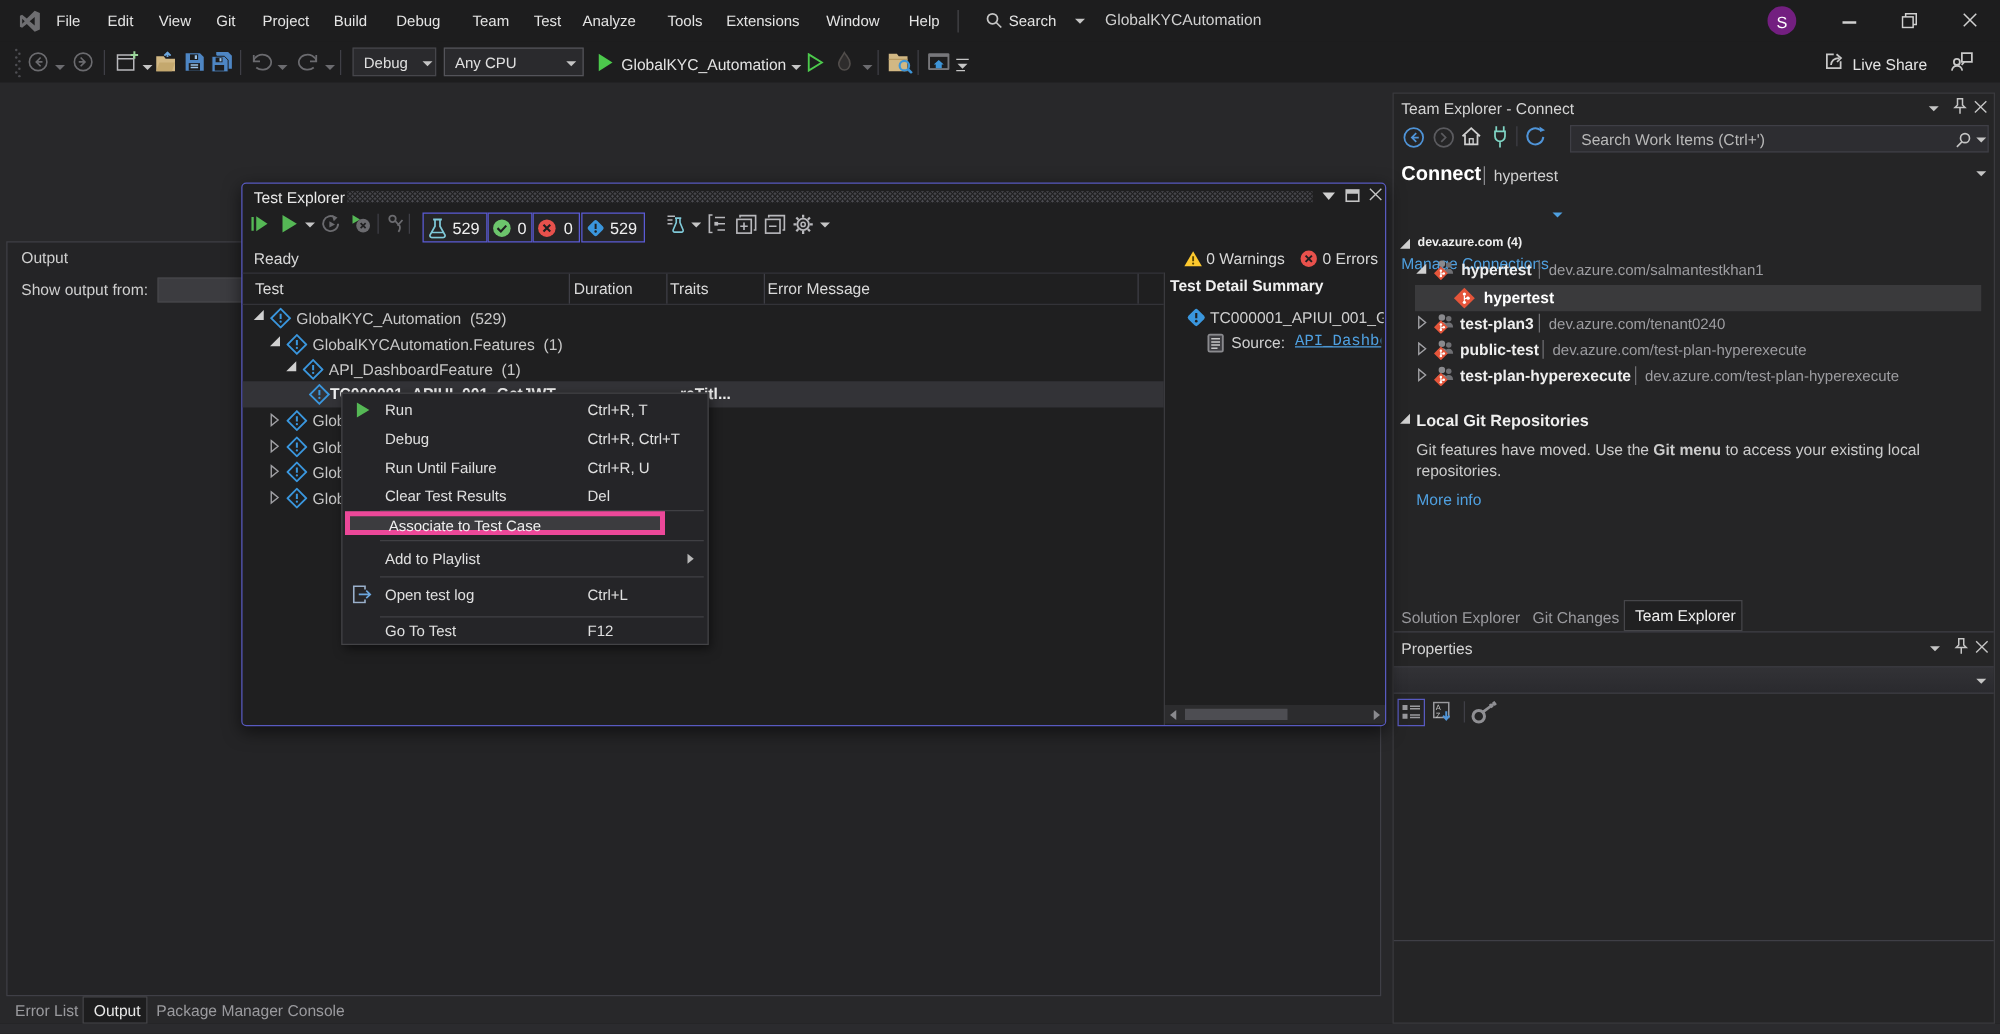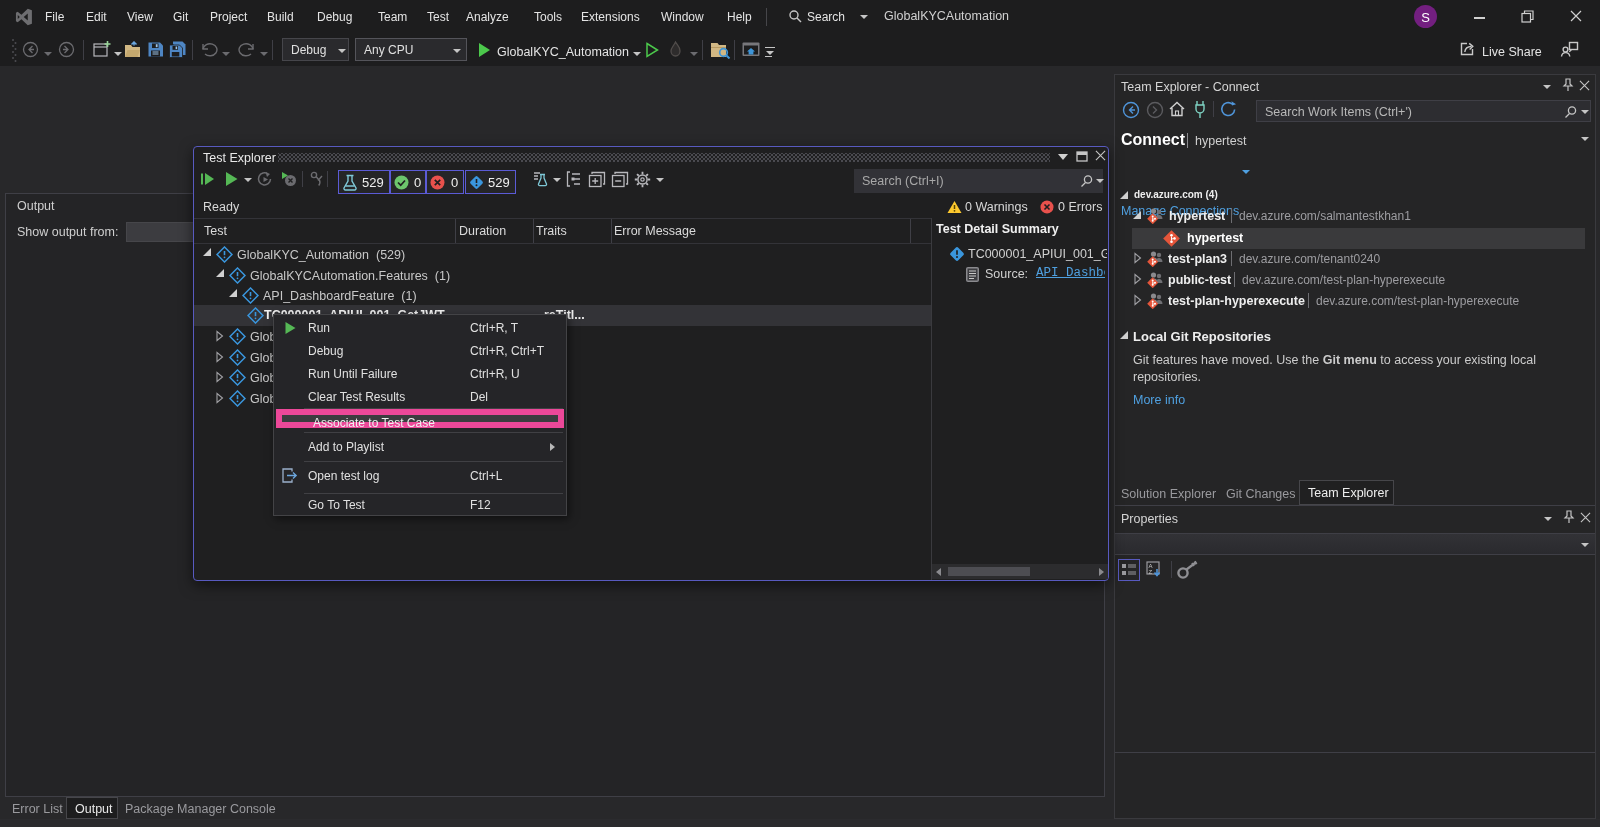--- a/index.html
+++ b/index.html
@@ -483,28 +483,20 @@
       <line x1="0.8" y1="8.5" x2="3.2" y2="8.5"></line>
         <line x1="13.8" y1="8.5" x2="16.2" y2="8.5"></line>
       <line x1="3.05" y1="3.05" x2="4.75" y2="4.75"></line>
         <line x1="12.25" y1="12.25" x2="13.95" y2="13.95"></line>
       <line x1="3.05" y1="13.95" x2="4.75" y2="12.25"></line>
         <line x1="12.25" y1="4.75" x2="13.95" y2="3.05"></line>
     </g>
   </svg>
   <div class="dd" style="position:absolute;left:462px;top:31px;"></div>
 
-  <div class="abs" style="left:660px;top:22px;width:249px;height:24px;background:#323237;">
-    <div class="txt" style="left:8px;top:5px;font-size:12.5px;color:#a8a8a8;">Search (Ctrl+I)</div>
-    <svg class="ico" style="left:226px;top:5px;" width="14" height="14" viewBox="0 0 14 14">
-      <circle cx="8" cy="5.5" r="3.6" fill="none" stroke="#c5c5c5" stroke-width="1.3"></circle>
-      <line x1="5.5" y1="8.5" x2="1.5" y2="12.5" stroke="#c5c5c5" stroke-width="1.3"></line>
-    </svg>
-    <div class="dd" style="position:absolute;left:242px;top:10px;"></div>
-  </div>
 
   <div class="txt" style="left:9px;top:53px;font-size:12.5px;color:#d8d8d8;">Ready</div>
   <svg class="ico" style="left:753px;top:53px;" width="15" height="14" viewBox="0 0 15 14">
     <path d="M7.5 1 L14.5 13 H0.5z" fill="#fdc92e"></path>
     <path d="M7.5 5 v4" stroke="#5a4500" stroke-width="1.5"></path>
     <circle cx="7.5" cy="10.8" r="0.9" fill="#5a4500"></circle>
   </svg>
   <div class="txt" style="left:771px;top:53px;font-size:12.5px;color:#d8d8d8;">0 Warnings</div>
   <svg class="ico" style="left:846px;top:53px;" width="14" height="14" viewBox="0 0 15 15">
     <circle cx="7.5" cy="7.5" r="7" fill="#e8514c"></circle>
@@ -613,21 +605,21 @@
   </svg>
   <div class="txt" style="left:34px;top:6px;font-size:12px;color:#e0e0e0;">Run</div>
   <div class="txt" style="left:196px;top:6px;font-size:12px;color:#e0e0e0;">Ctrl+R, T</div>
   <div class="txt" style="left:34px;top:29px;font-size:12px;color:#e0e0e0;">Debug</div>
   <div class="txt" style="left:196px;top:29px;font-size:12px;color:#e0e0e0;">Ctrl+R, Ctrl+T</div>
   <div class="txt" style="left:34px;top:52px;font-size:12px;color:#e0e0e0;">Run Until Failure</div>
   <div class="txt" style="left:196px;top:52px;font-size:12px;color:#e0e0e0;">Ctrl+R, U</div>
   <div class="txt" style="left:34px;top:75px;font-size:12px;color:#e0e0e0;">Clear Test Results</div>
   <div class="txt" style="left:196px;top:75px;font-size:12px;color:#e0e0e0;">Del</div>
   <div class="hsep" style="left:30px;top:93px;width:259px;background:#404044;"></div>
-  <div class="abs" style="left:2px;top:94px;width:288px;height:19px;background:#3c3c3f;border:6px solid #ec4899;">
+  <div class="abs" style="left:2px;top:94px;width:256px;height:19px;background:#3c3c3f;border:4px solid #ec4899;">
     <div class="txt" style="left:31px;top:1px;font-size:12px;color:#f0f0f0;">Associate to Test Case</div>
   </div>
   <div class="hsep" style="left:30px;top:117px;width:259px;background:#404044;"></div>
   <div class="txt" style="left:34px;top:125px;font-size:12px;color:#e0e0e0;">Add to Playlist</div>
   <div class="tri-r" style="position:absolute;left:276px;top:128px;border-left-color:#b8b8b8;"></div>
   <div class="hsep" style="left:30px;top:146px;width:259px;background:#404044;"></div>
   <svg class="ico" style="left:8px;top:153px;" width="16" height="15" viewBox="0 0 16 15">
     <path d="M10 3.5 V1 H1 v13 h9 v-2.5" fill="none" stroke="#9ab0cb" stroke-width="1.3"></path>
     <path d="M5 7.5 h9 M11 4.5 l3.2 3 L11 10.5" fill="none" stroke="#6ca6dd" stroke-width="1.3"></path>
   </svg>

